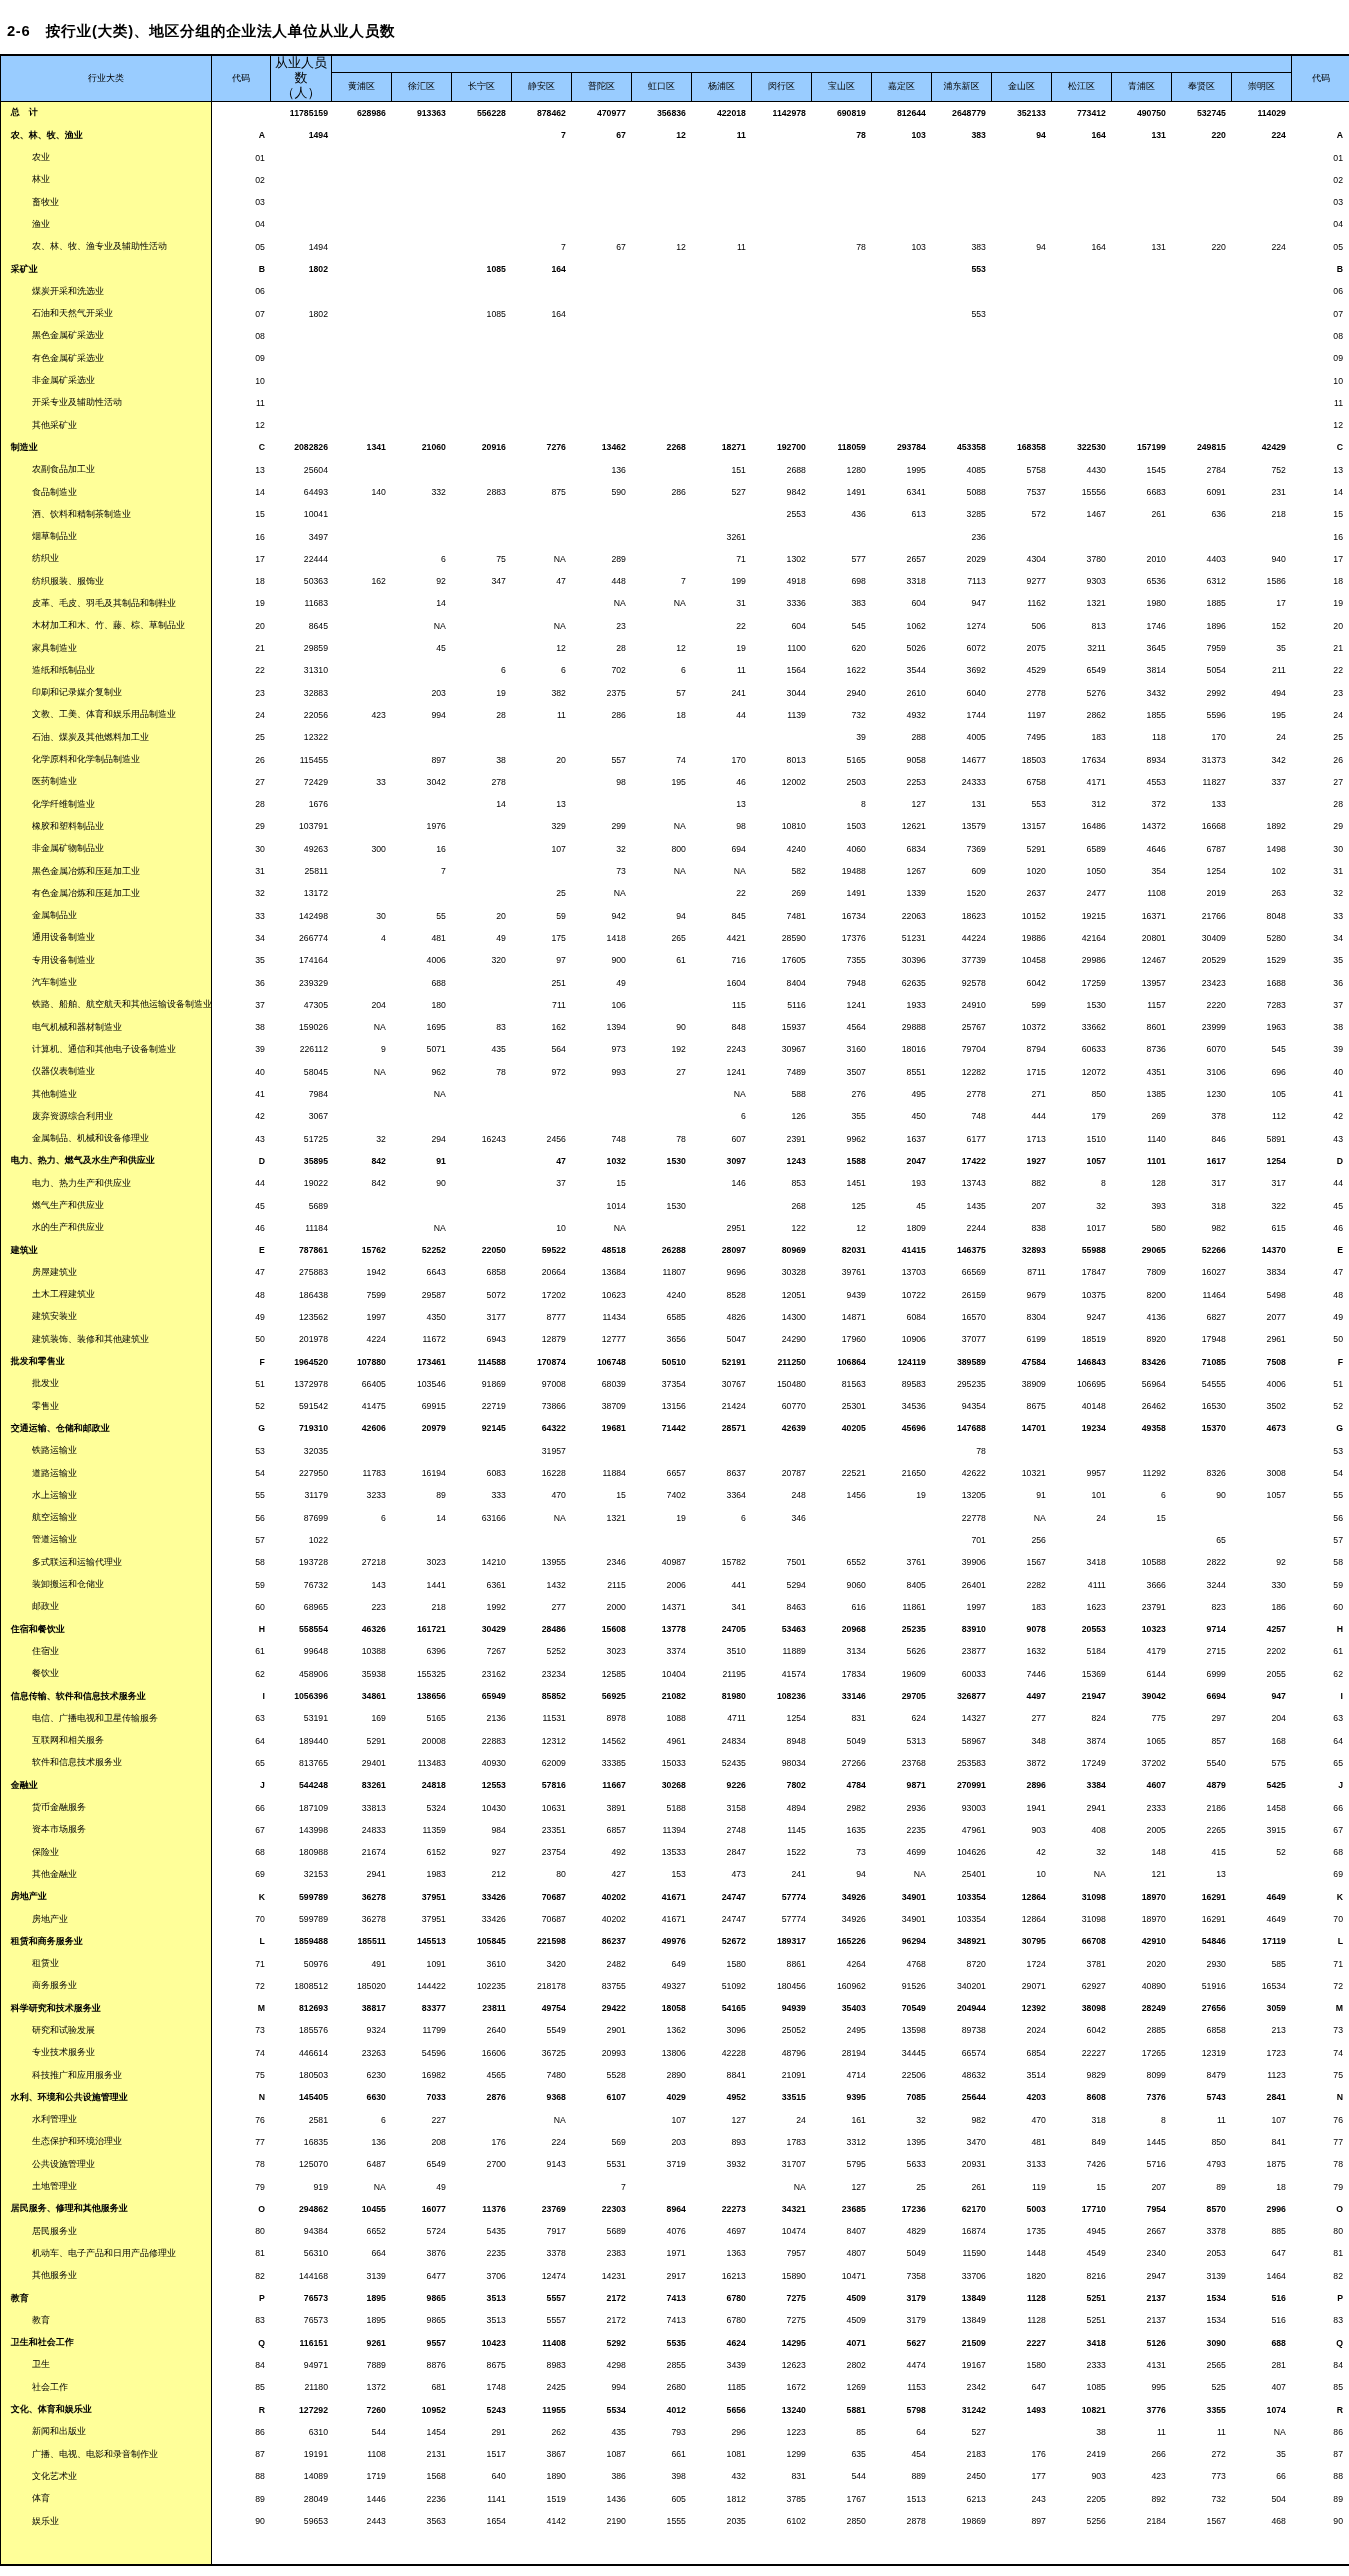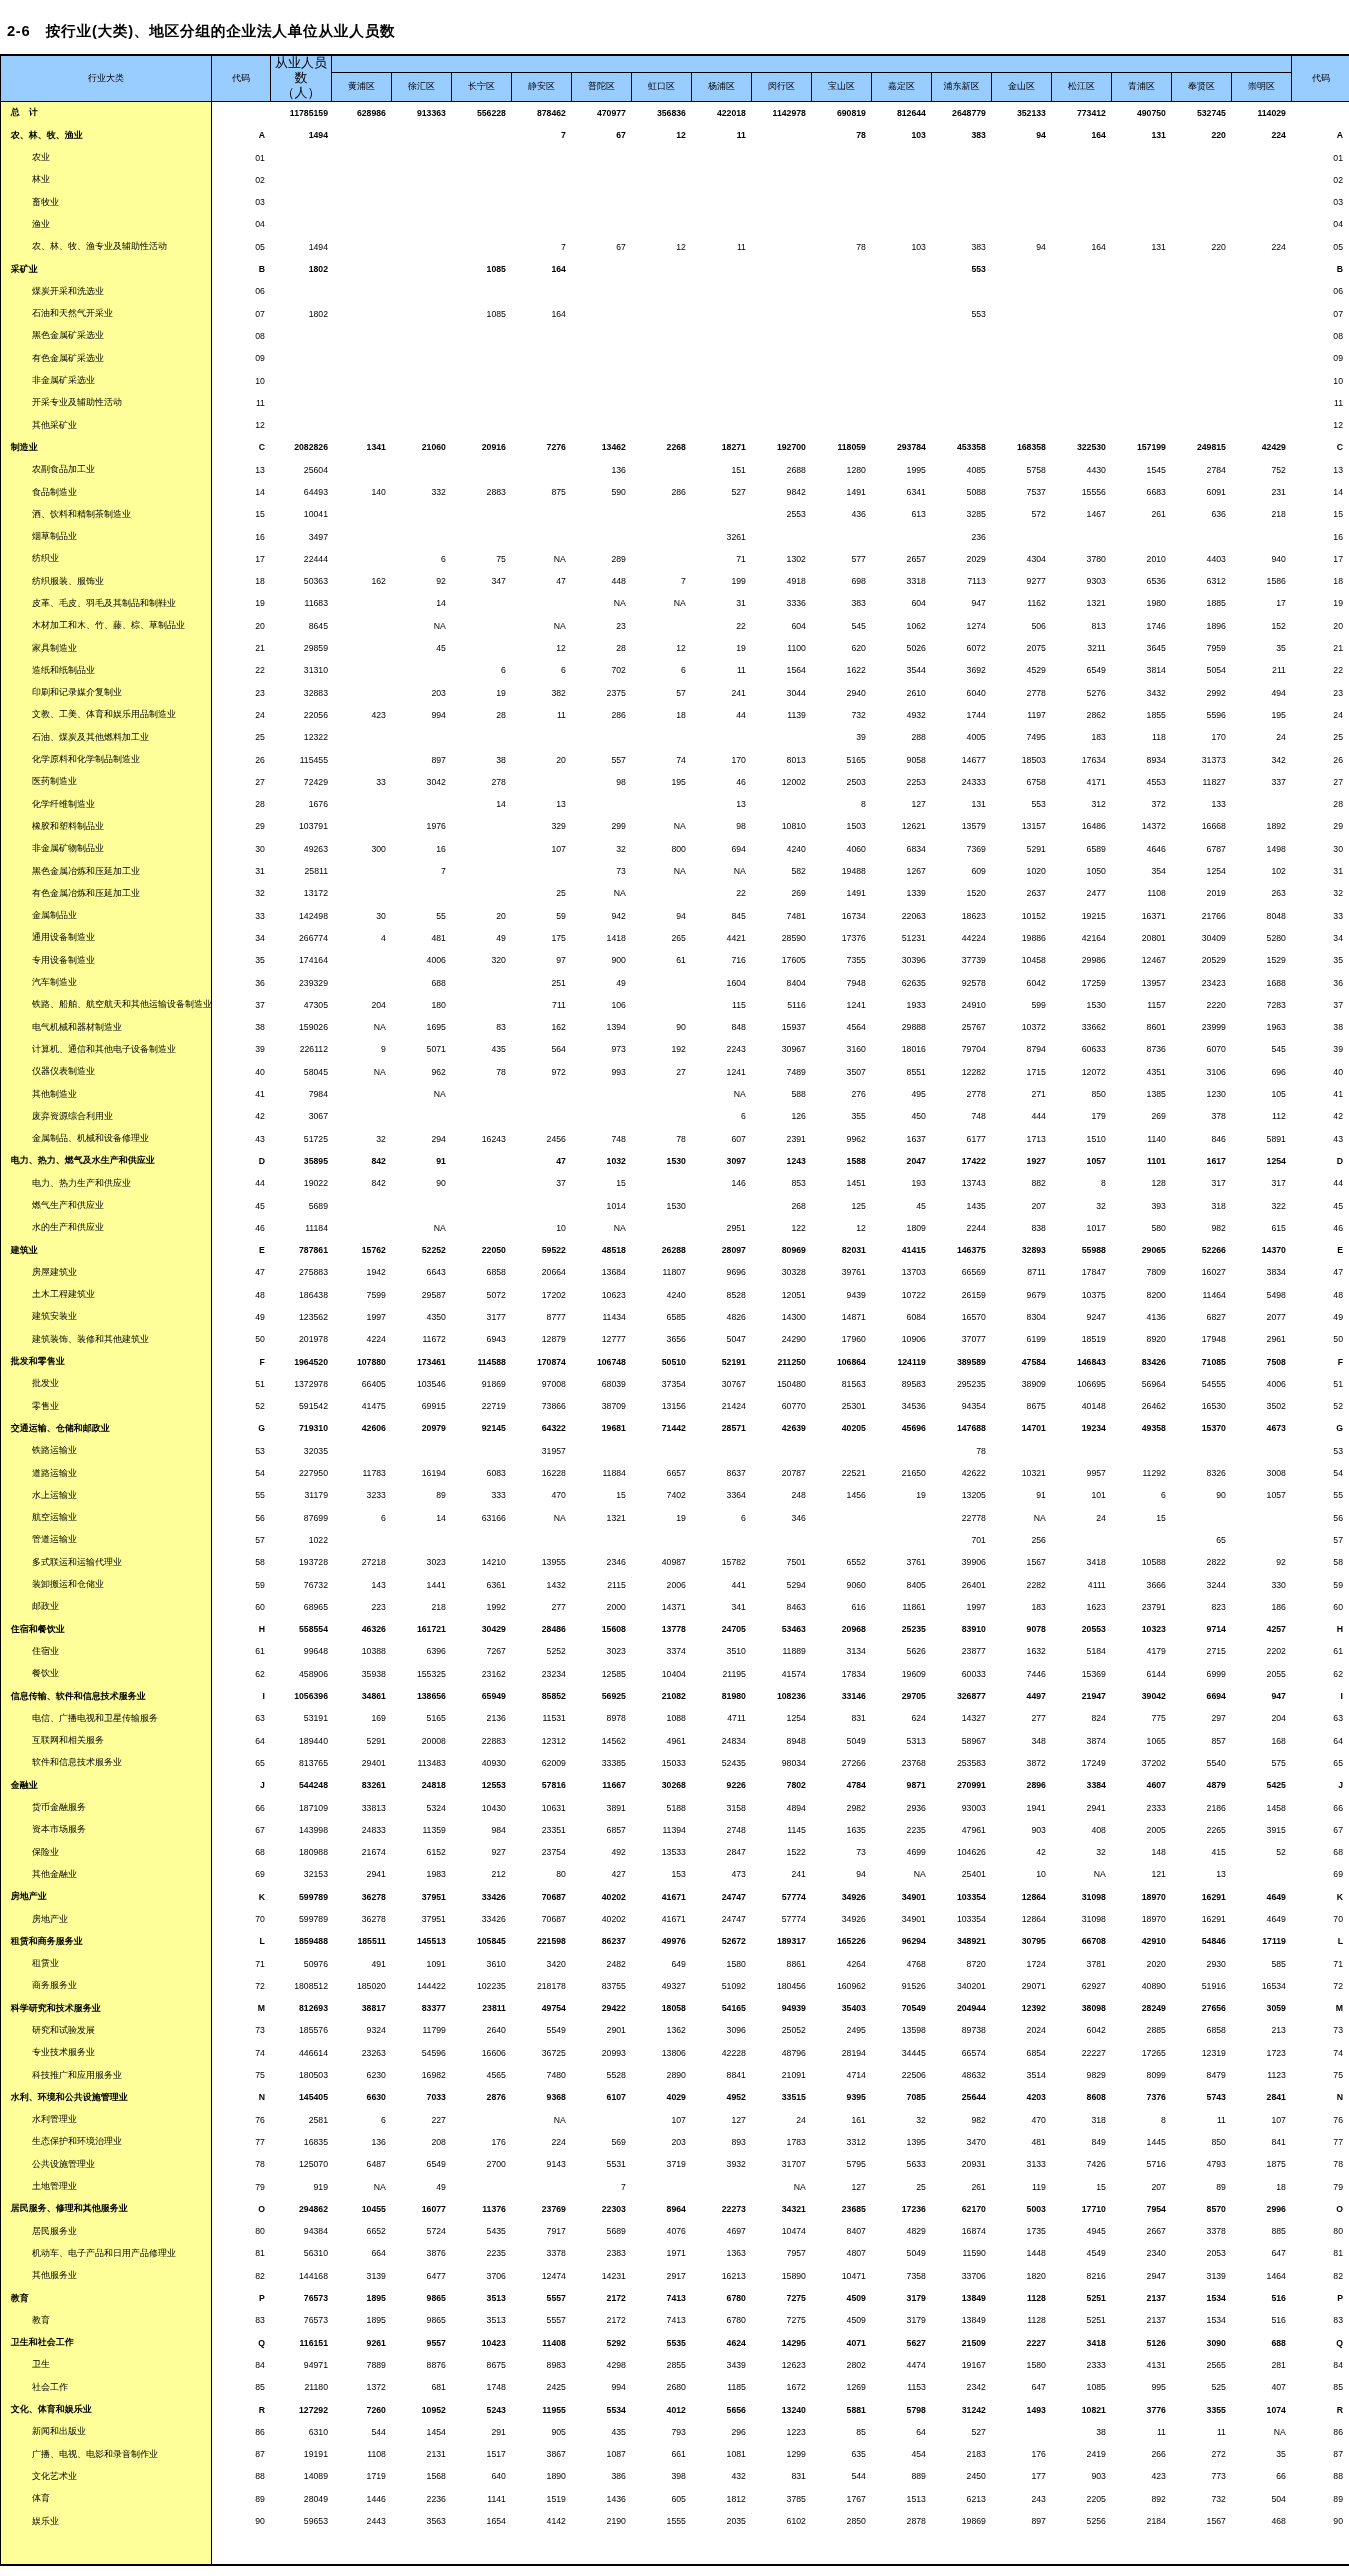--- a/index.html
+++ b/index.html
@@ -2388,21 +2388,21 @@
         <td class="num">1074</td>
         <td class="code2">R</td>
       </tr>
       <tr>
         <td class="name ind">新闻和出版业</td>
         <td class="code">86</td>
         <td class="emp num">6310</td>
         <td class="num">544</td>
         <td class="num">1454</td>
         <td class="num">291</td>
-        <td class="num">905</td>
+        <td class="num">262</td>
         <td class="num">435</td>
         <td class="num">793</td>
         <td class="num">296</td>
         <td class="num">1223</td>
         <td class="num">85</td>
         <td class="num">64</td>
         <td class="num">527</td>
         <td class="num"></td>
         <td class="num">38</td>
         <td class="num">11</td>

